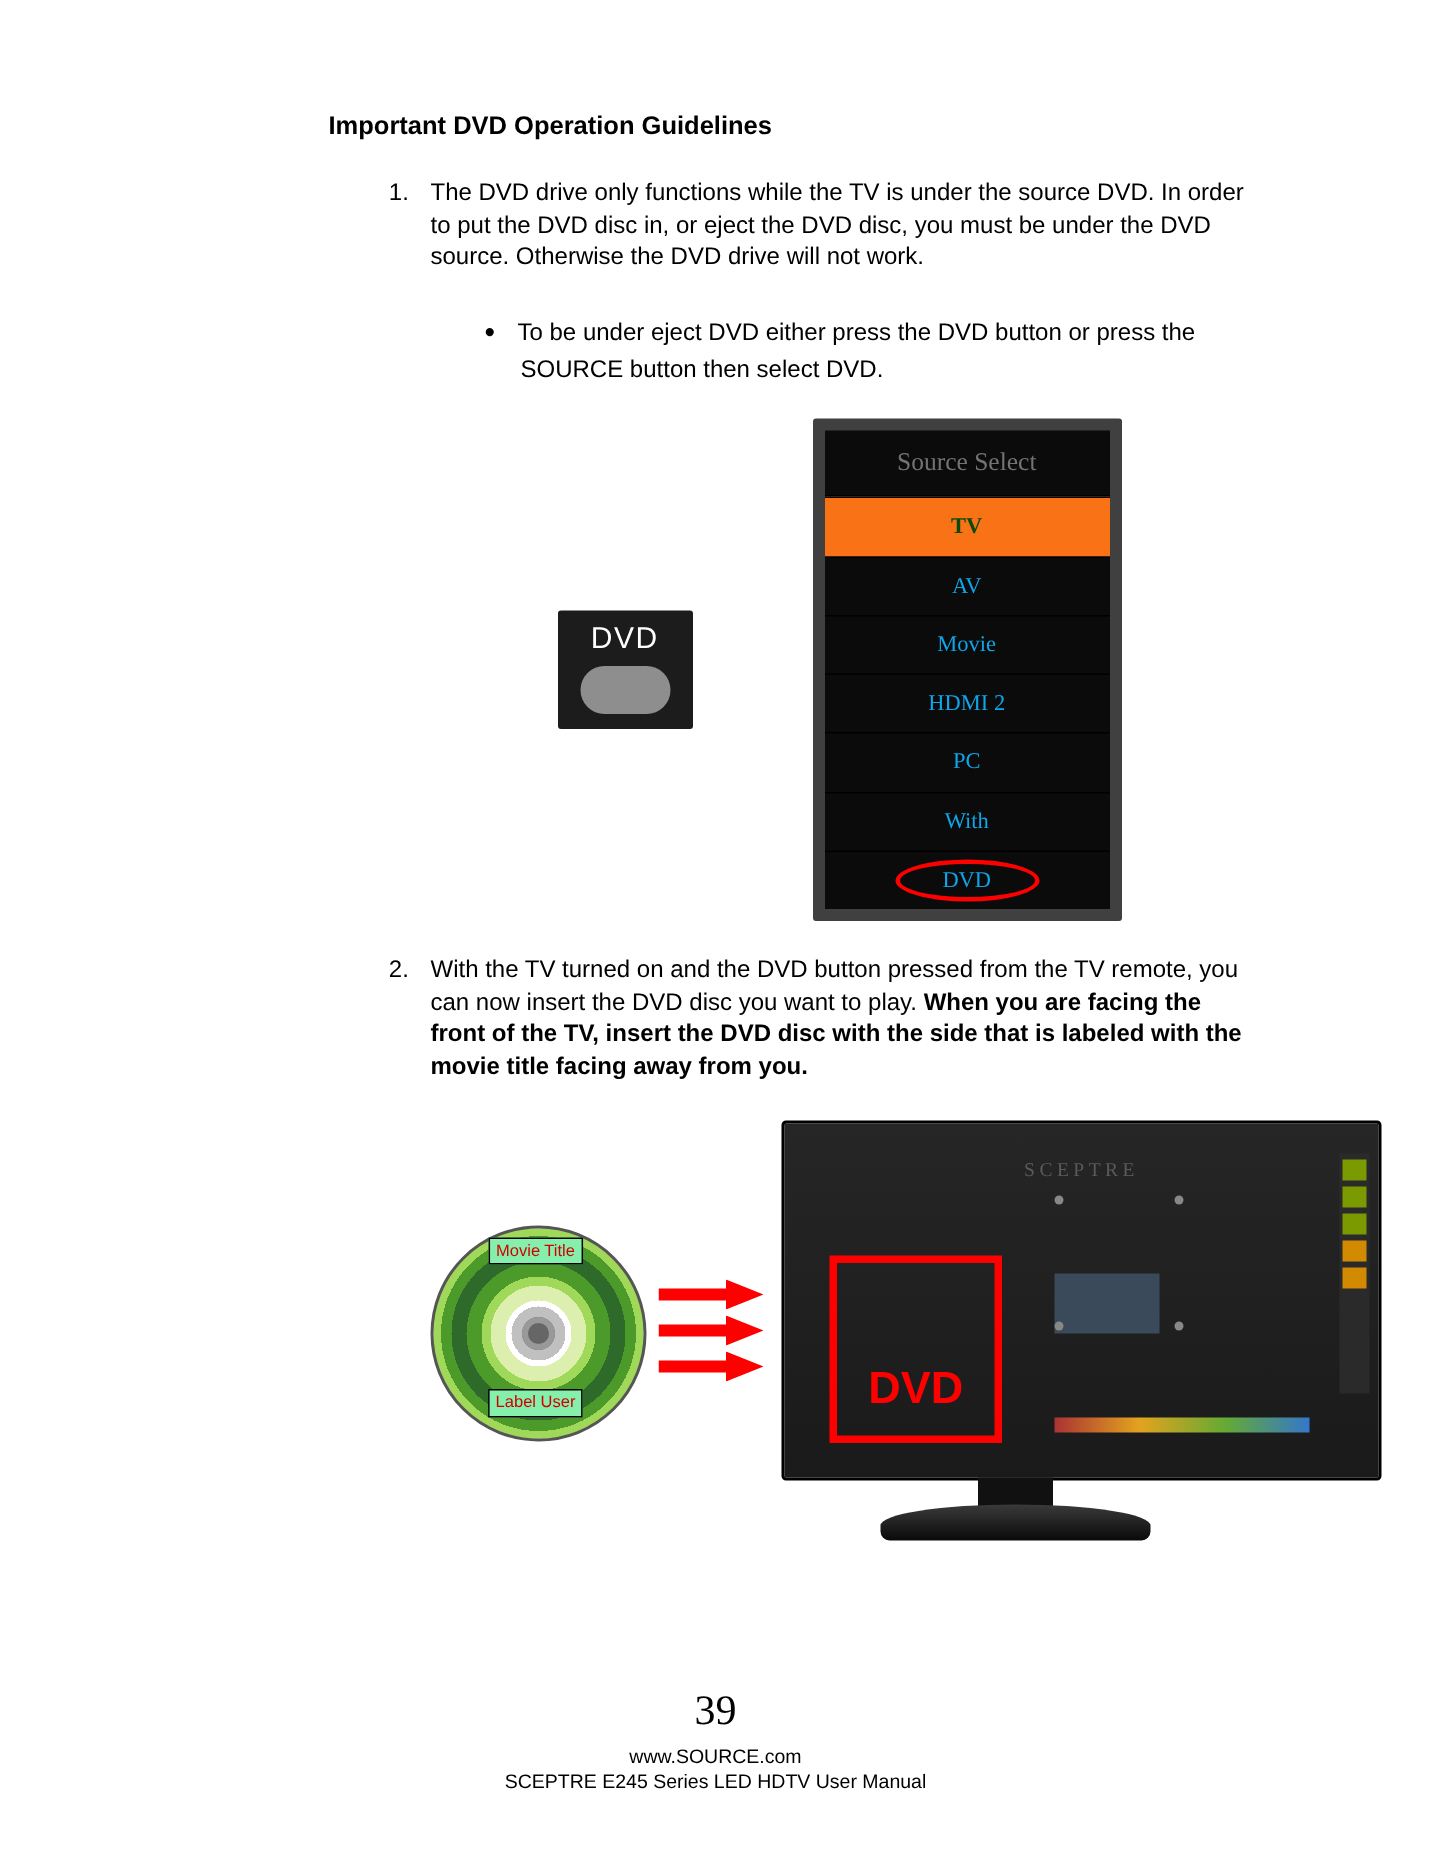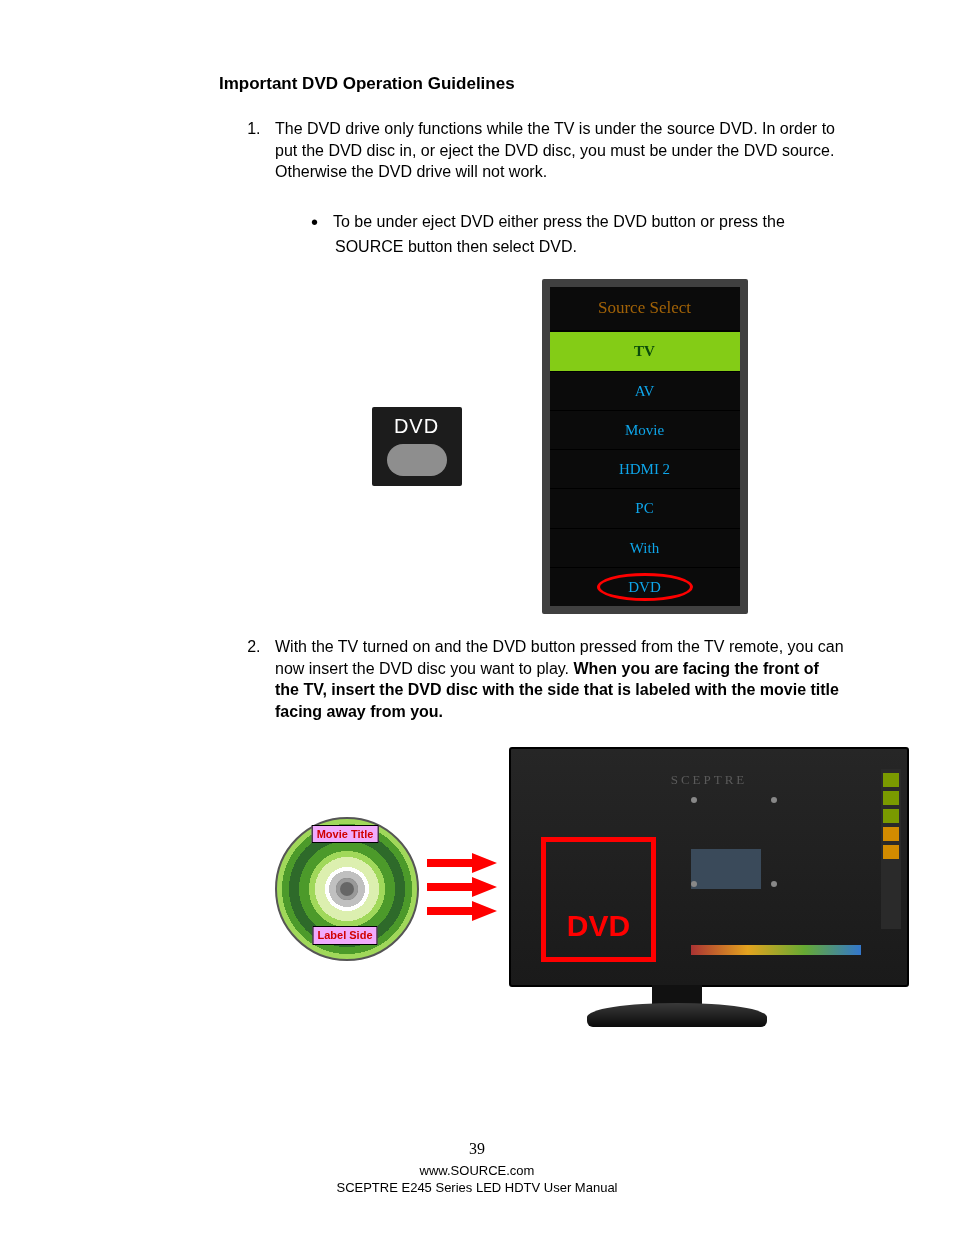--- a/index.html
+++ b/index.html
@@ -15,21 +15,21 @@
   }
   .section-title {
     font-weight: bold;
     font-size: 17px;
     margin-left: 109px;
     margin-bottom: 24px;
   }
   ol.main-list {
     list-style: decimal;
     padding-left: 155px;
-    margin: 0;
+    margin: 12px;
     font-size: 16px;
     line-height: 1.35;
   }
   ol.main-list > li {
     margin-bottom: 22px;
     padding-left: 10px;
   }
   ul.sub-list {
     list-style: none;
     padding-left: 60px;
@@ -74,36 +74,36 @@
   }
   
   .menu-box {
     width: 190px;
     border: 8px solid #404040;
     border-radius: 2px;
     background: #0b0b0b;
     font-family: Georgia, 'Times New Roman', serif;
   }
   .menu-title {
-    color: #a16207;
+    color: #737373;
     text-align: center;
     font-size: 17px;
     padding: 10px 0;
     border-bottom: 1px solid #000;
   }
   .menu-item {
     text-align: center;
     font-size: 15px;
     padding: 9px 0;
     color: #0ea5e9;
     border-top: 1px solid #000;
     position: relative;
   }
   .menu-item.selected {
-    background: #84cc16;
+    background: #f97316;
     color: #0a4a0a;
     font-weight: bold;
   }
   .menu-item.circled::after {
     content: "";
     position: absolute;
     left: 50%;
     top: 50%;
     transform: translate(-50%, -50%);
     width: 90px;
@@ -143,24 +143,24 @@
     width:22px; height:22px;
     margin-left:-11px; margin-top:-11px;
     background:#666;
     border-radius:50%;
     box-shadow: inset 0 0 0 4px #999;
   }
   .disc-label {
     position: absolute;
     left: 50%;
     transform: translateX(-50%);
-    background: #f0abfc;
+    background: #86efac;
     border: 1px solid #000;
     font-size: 11px;
-    font-weight: bold;
+    font-weight: normal;
     padding: 1px 4px;
     white-space: nowrap;
   }
   .disc-label.top { top: 8px; color: #d00000; }
   .disc-label.bottom { bottom: 12px; color: #d00000; }
   .arrows {
     display: flex;
     flex-direction: column;
     gap: 4px;
   }
@@ -231,21 +231,21 @@
   .footer {
     position: absolute;
     bottom: 38px;
     left: 0;
     width: 100%;
     text-align: center;
     font-size: 13px;
     line-height: 1.35;
   }
   .page-no {
-    font-size: 16px;
+    font-size: 28px;
     font-family: "Times New Roman", serif;
     margin-bottom: 2px;
   }
 </style>
 </head>
 <body>
 
 <h2 class="section-title">Important DVD Operation Guidelines</h2>
 
 <ol class="main-list">
@@ -276,21 +276,21 @@
   </li>
 
   <li>
     <span>With the TV turned on and the DVD button pressed from the TV remote, you can now insert the DVD disc you want to play.  </span><span class="bold">When you are facing the front of the TV, insert the DVD disc with the side that is labeled with the movie title facing away from you.</span>
 
     <div class="illus">
 
       <div class="disc-wrap">
         <div class="disc"></div>
         <div class="disc-label top">Movie Title</div>
-        <div class="disc-label bottom">Label Side</div>
+        <div class="disc-label bottom">Label User</div>
       </div>
 
       <div class="arrows">
         <svg class="arrow-svg" viewBox="0 0 70 20">
             <polygon points="0,6 45,6 45,0 70,10 45,20 45,14 0,14" fill="#ff0000"></polygon>
           </svg>
         <svg class="arrow-svg" viewBox="0 0 70 20">
             <polygon points="0,6 45,6 45,0 70,10 45,20 45,14 0,14" fill="#ff0000"></polygon>
           </svg>
         <svg class="arrow-svg" viewBox="0 0 70 20">

